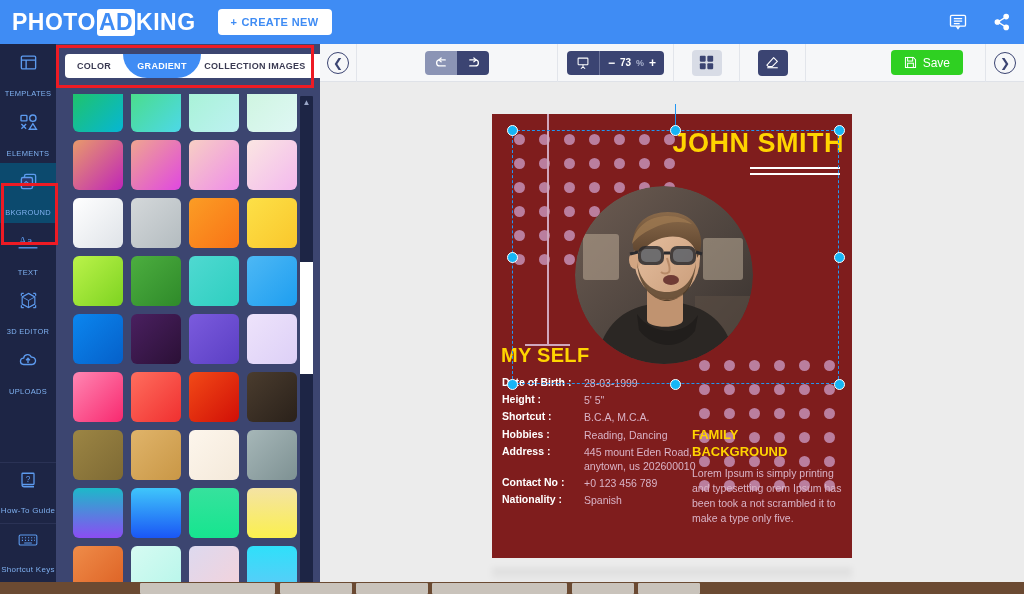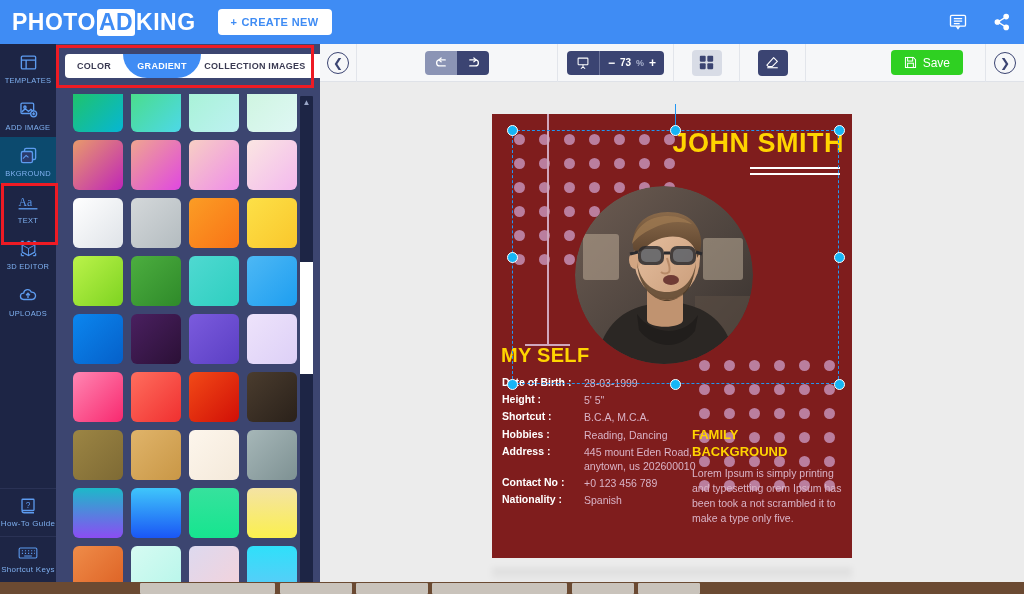--- a/index.html
+++ b/index.html
@@ -39,21 +39,21 @@
   }
 
   
   .rail {
     position: absolute; left: 0; top: 44px; width: 56px; height: 538px;
     background: #1d2545; color: #5d9bef;
     display: flex; flex-direction: column; align-items: center;
   }
   .rail-item {
     width: 56px; padding: 9px 0 6px; display: flex; flex-direction: column;
-    align-items: center; gap: 5px; cursor: pointer;
+    align-items: center; gap: 18px; cursor: pointer;
   }
   .rail-item .lbl {
     font-size: 7.5px; letter-spacing: .3px; color: #7fb0f0; text-align: center;
     text-transform: uppercase; line-height: 1;
   }
   .rail-item.active { background: #0c4a6e; }
   .rail-bottom { margin-top: auto; width: 56px; }
   .rail-bottom .rail-item { padding: 8px 0 8px; border-top: 1px solid #2a3255; }
   .rail-bottom .lbl { text-transform: none; font-size: 8px; }
 
@@ -274,33 +274,32 @@
     <div class="rail-item">
       <span>
         <svg width="19" height="19" viewBox="0 0 24 24" fill="none" stroke="#5d9bef" stroke-width="1.7">
           <rect x="3" y="4" width="18" height="16" rx="1.5"></rect>
           <path d="M3 9h18M9 9v11"></path>
         </svg>
       </span>
       <span class="lbl">TEMPLATES</span>
     </div>
 
-
     <div class="rail-item">
       <span>
         <svg width="19" height="19" viewBox="0 0 24 24" fill="none" stroke="#5d9bef" stroke-width="1.7">
-          <rect x="2.5" y="4" width="16" height="13" rx="1.5"></rect>
-          <circle cx="7.5" cy="9" r="1.4"></circle>
-          <path d="M3.5 15l4.5-4 4 3.5 3-2.5 3.5 3"></path>
-          <circle cx="18.5" cy="17.5" r="3.8" fill="#1d2545"></circle>
-          <path d="M18.5 15.6v3.8M16.6 17.5h3.8"></path>
+          <rect x="2.5" y="3" width="7.5" height="7" rx="1"></rect>
+          <circle cx="17.5" cy="6.5" r="4"></circle>
+          <path d="M3 14l6 6M9 14l-6 6"></path>
+          <path d="M17.5 13.5l4.5 7h-9z"></path>
         </svg>
       </span>
-      <span class="lbl">ADD IMAGE</span>
-    </div>
+      <span class="lbl">ELEMENTS</span>
+    </div>
+
 
     <div class="rail-item active">
       <span>
         <svg width="19" height="19" viewBox="0 0 24 24" fill="none" stroke="#5d9bef" stroke-width="1.7">
           <rect x="7" y="3" width="14" height="14" rx="2"></rect>
           <rect x="3" y="7" width="14" height="14" rx="2" fill="#2b3a6b"></rect>
           <path d="M5 16l4-4 3 2.5" stroke-width="1.3"></path>
         </svg>
       </span>
       <span class="lbl">BKGROUND</span>

